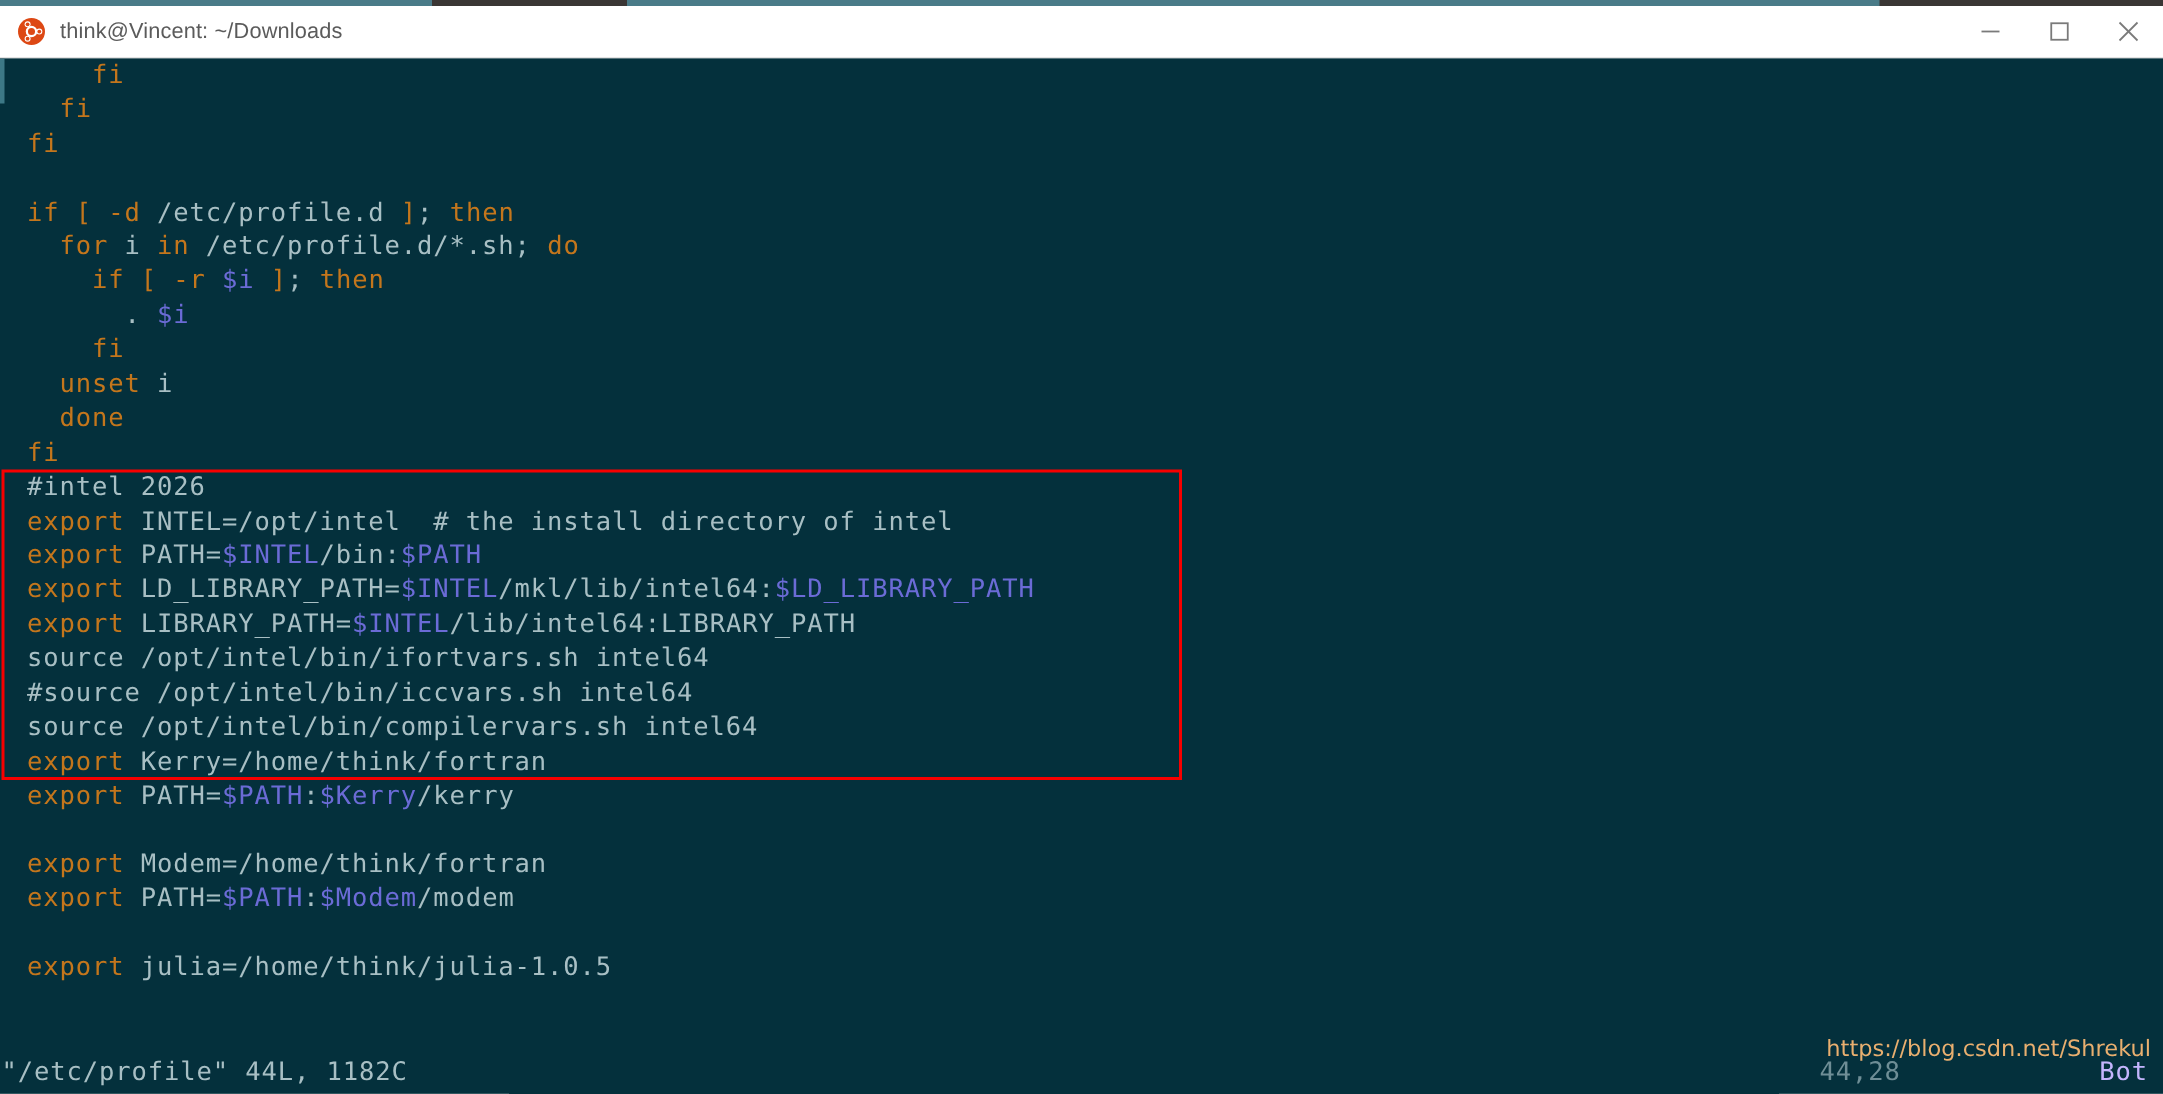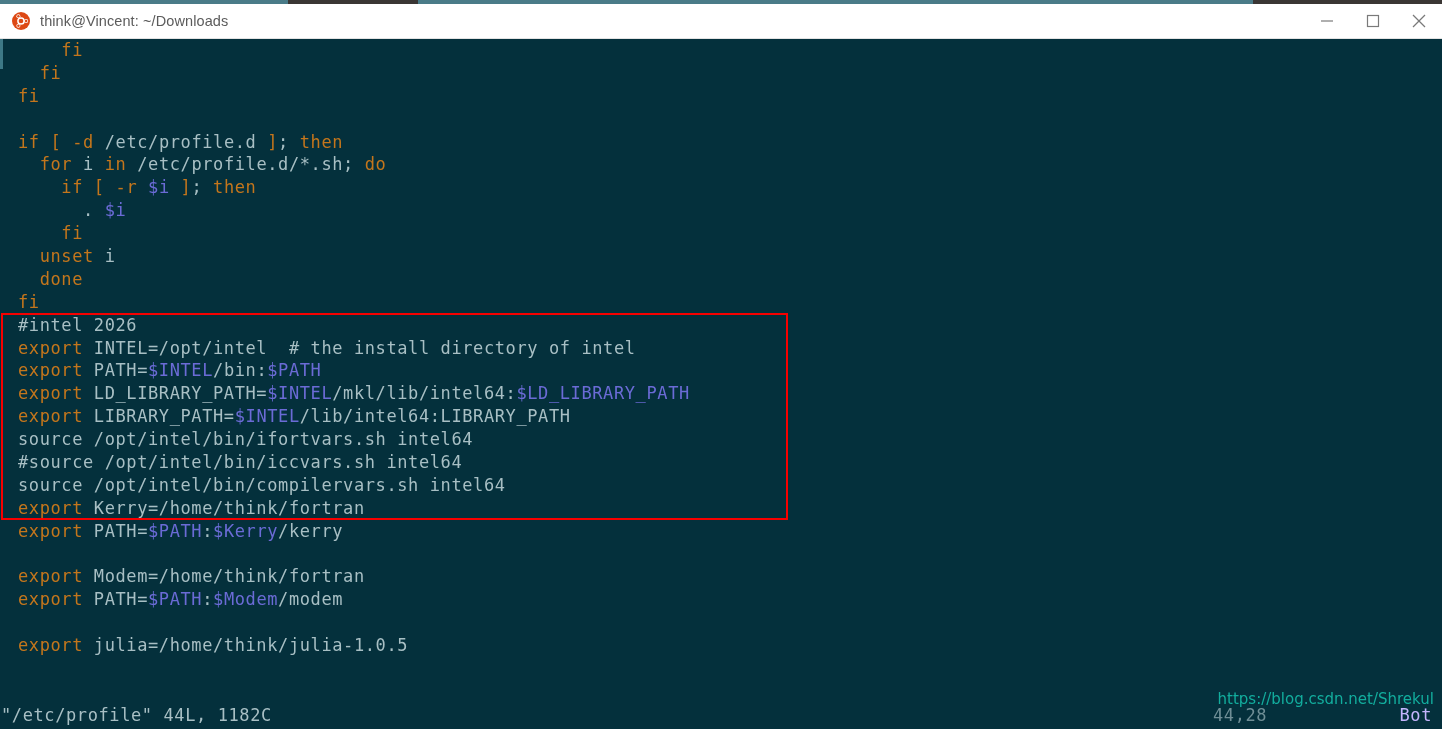--- a/index.html
+++ b/index.html
@@ -150,21 +150,21 @@
     letter-spacing: 0.6px;
   }
 
   
   #watermark {
     position: absolute;
     right: 8px;
     bottom: 18px;
     font-family: "DejaVu Sans", sans-serif;
     font-size: 15px;
-    color: #14b8a6;
+    color: #fdba74;
     opacity: 0.92;
     white-space: nowrap;
     pointer-events: none;
   }
 </style>
 </head>
 <body>
 
 <div id="desktop-strip">
   <div class="seg-dark-a"></div>

